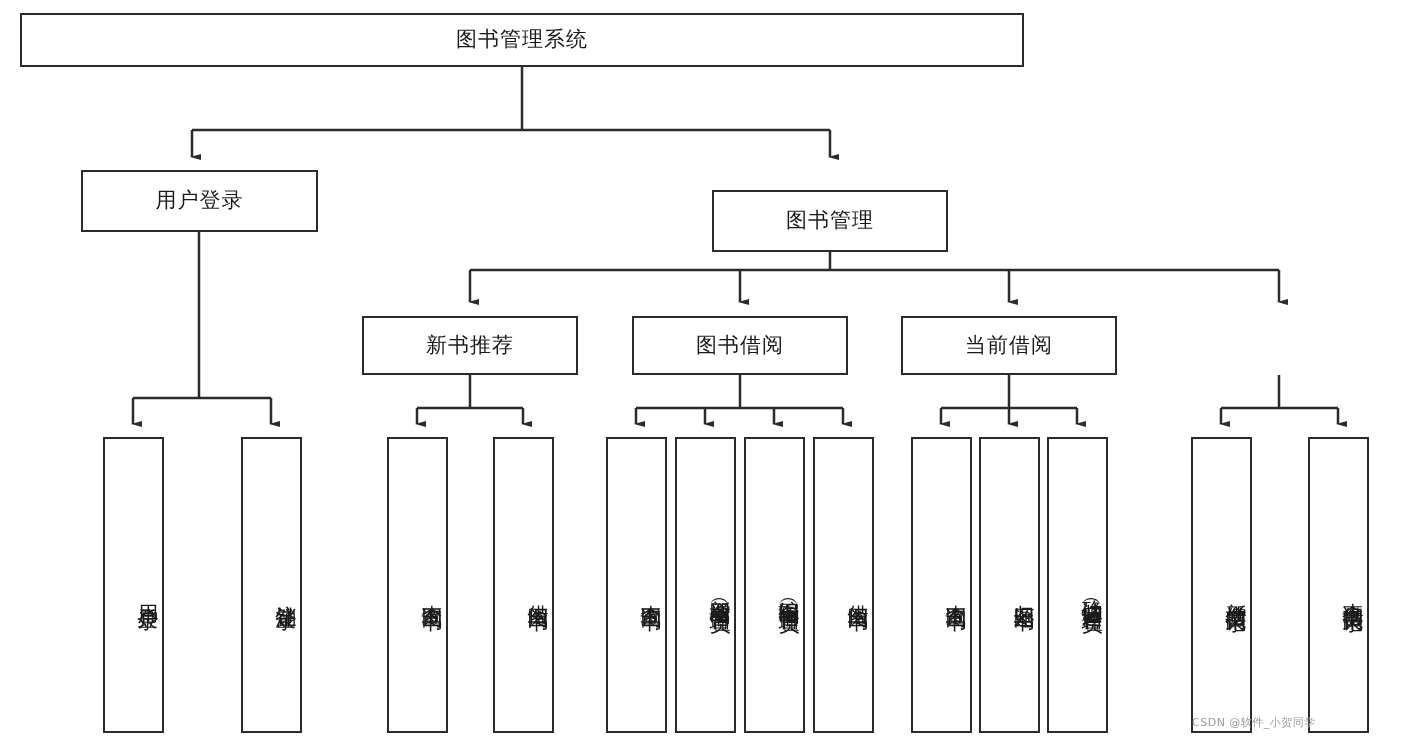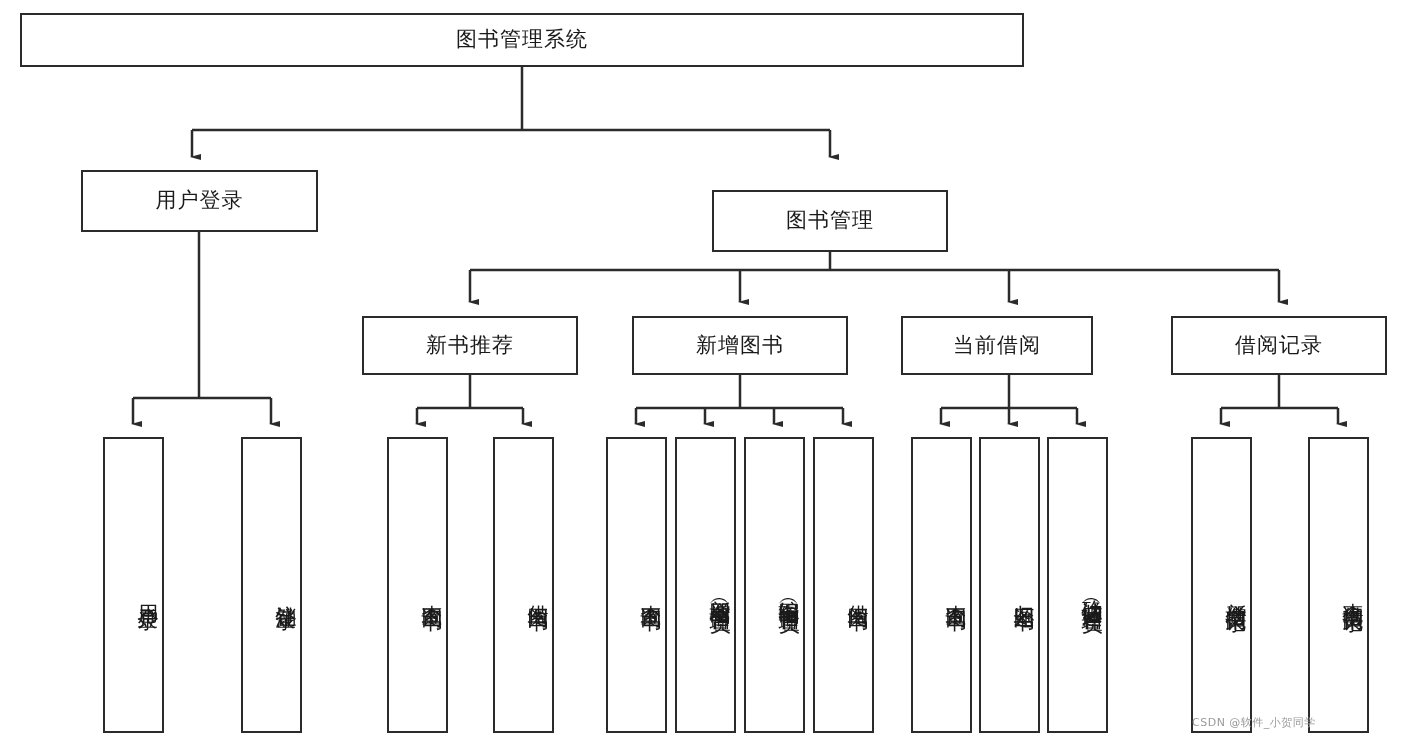--- a/index.html
+++ b/index.html
@@ -125,27 +125,24 @@
     <span>用户登录</span>
   </div>
   <div class="node horiz" style="left:712px; top:170px; width:236px; height:62px;margin-top:20px;">
     <span>图书管理</span>
   </div>
 
   <div class="node horiz" style="left:362px; top:316px; width:216px; height:59px;">
     <span>新书推荐</span>
   </div>
   <div class="node horiz" style="left:632px; top:316px; width:216px; height:59px;">
-    <span>新增图书</span>
+    <span>图书借阅</span>
   </div>
-  <div class="node horiz" style="left:901px; top:316px; width:192px; height:59px;text-align:right;">
+  <div class="node horiz" style="left:901px; top:316px; width:216px; height:59px;text-align:right;">
     <span>当前借阅</span>
-  </div>
-  <div class="node horiz" style="left:1171px; top:316px; width:216px; height:59px;">
-    <span>借阅记录</span>
   </div>
 
   <div class="node vert" style="left:103px; top:437px; width:61px; height:296px;">
     <span class="vtext">用户登录</span>
   </div>
   <div class="node vert" style="left:241px; top:437px; width:61px; height:296px;">
     <span class="vtext">注销登录</span>
   </div>
 
   <div class="node vert" style="left:387px; top:437px; width:61px; height:296px;">

